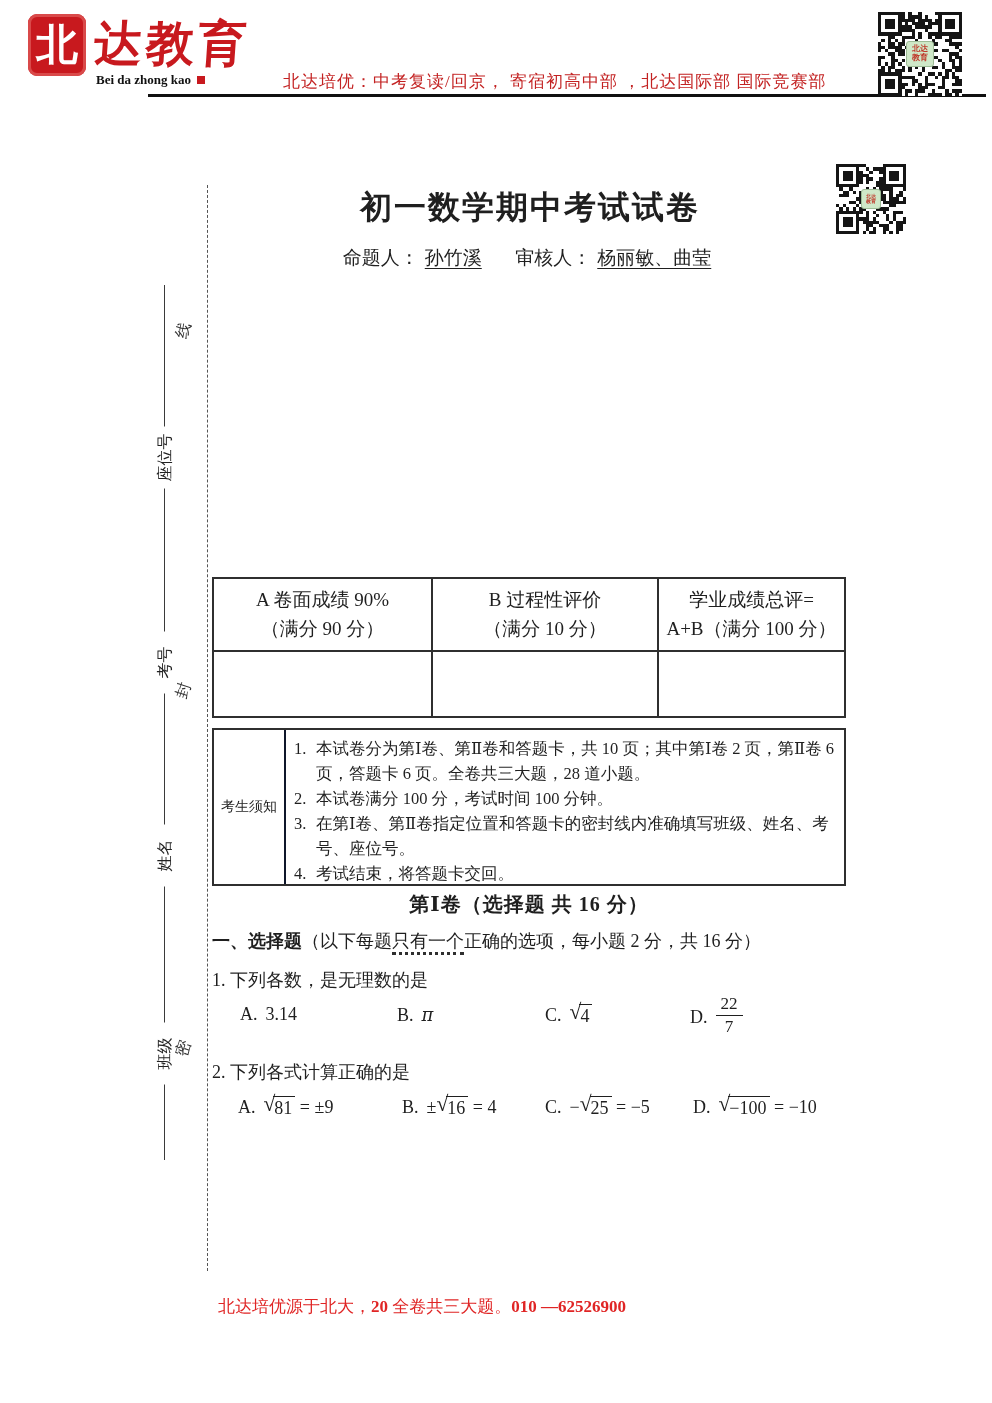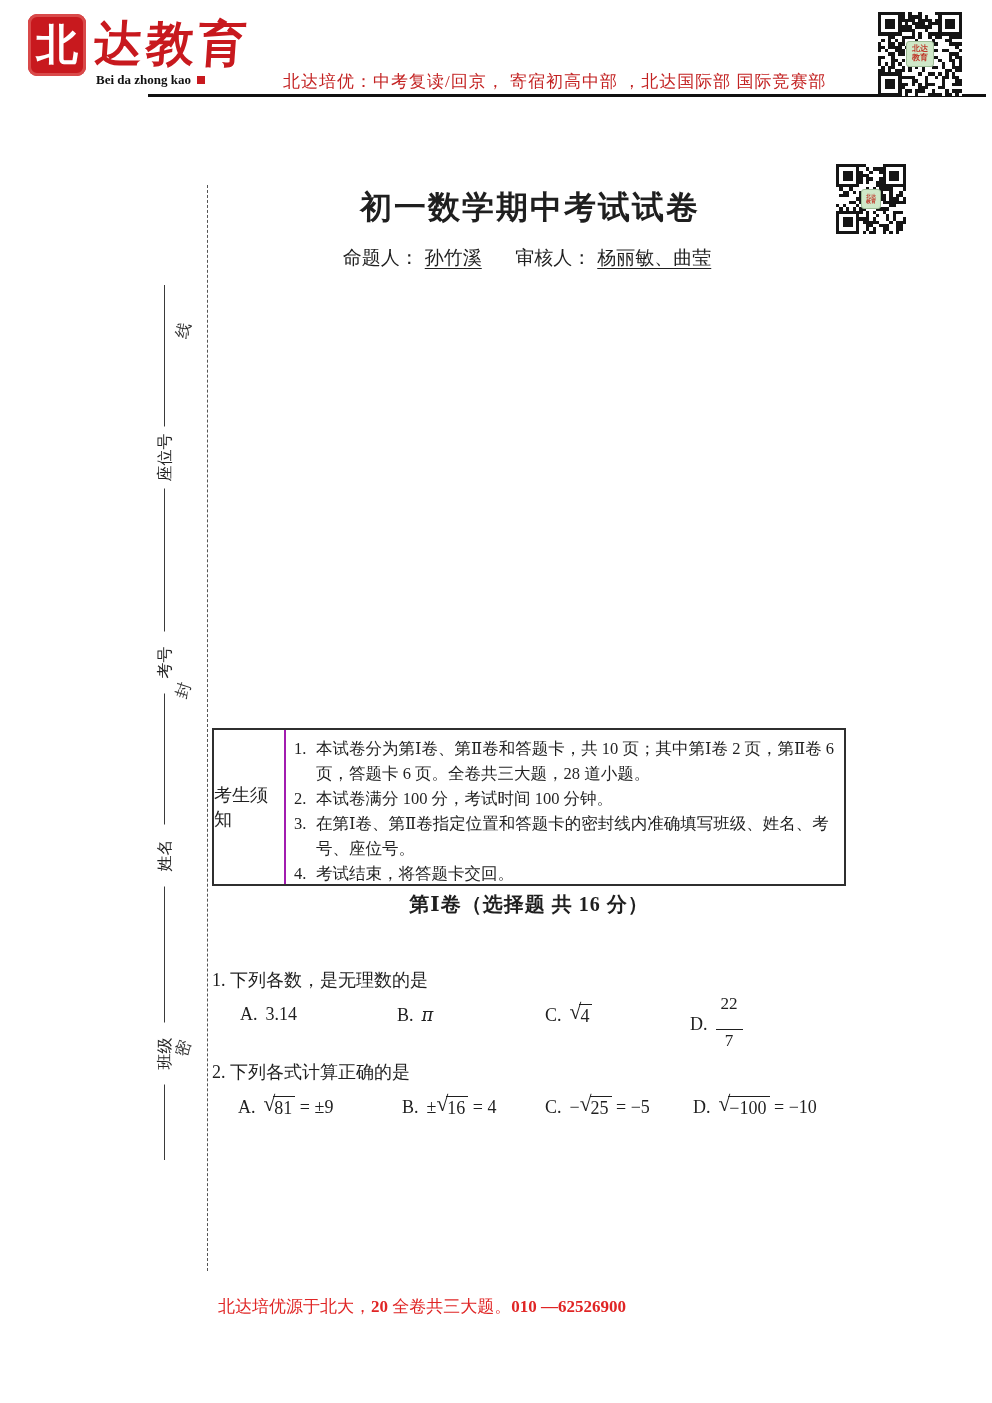--- a/index.html
+++ b/index.html
@@ -50,22 +50,22 @@
   .goals-body .indent2{padding-left:84px;}
 
   
   .score-table{position:absolute;left:212px;top:577px;width:634px;border-collapse:collapse;table-layout:fixed;}
   .score-table td{border:2px solid #2f2f2f;text-align:center;font-size:19px;line-height:1.55;padding:6px 2px;}
   .score-table .blank td{height:52px;}
 
   
   .notice-box{position:absolute;left:212px;top:728px;width:634px;height:158px;border:2px solid #2f2f2f;
               box-sizing:border-box;display:flex;}
-  .notice-label{width:70px;border-right:2px solid #a21caf;display:flex;align-items:center;justify-content:center;
-                font-size:18px;writing-mode:horizontal-tb;font-family:Liberation Serif, serif;}
+  .notice-label{width:70px;border-right:2px solid #0f172a;display:flex;align-items:center;justify-content:center;
+                font-size:14px;writing-mode:horizontal-tb;font-family:Liberation Serif, serif;}
   .notice-items{flex:1;padding:6px 8px 0 8px;font-size:16.5px;line-height:25px;}
   .notice-item{display:flex;}
   .notice-item .no{width:22px;flex:none;}
   .notice-item .tx{flex:1;}
 
   
   .sec-heading{position:absolute;left:212px;top:891px;width:634px;text-align:center;
                font-size:20px;font-weight:bold;letter-spacing:1px;}
   .instruction{position:absolute;left:212px;top:929px;font-size:18px;white-space:nowrap;}
   .instruction b{font-weight:bold;}
@@ -75,21 +75,21 @@
   .opt{position:absolute;top:0;white-space:nowrap;}
   .opt .lab{margin-right:8px;}
   .pi{font-style:italic;font-family:"DejaVu Serif",serif;}
 
   
   .sqrt{display:inline-flex;align-items:flex-start;}
   .sqrt .sign{font-size:1.2em;line-height:1;transform:translateY(-2px);}
   .sqrt .val{border-top:1.7px solid currentColor;line-height:1.2;padding:1px 3px 0 1px;margin-left:-2px;}
   .frac{display:inline-flex;flex-direction:column;align-items:center;font-size:0.95em;line-height:1.15;
         vertical-align:middle;transform:translateY(-2px);}
-  .frac .num{padding:0 5px 15px;border-bottom:1.7px solid currentColor;}
+  .frac .num{padding:0 5px 1px;border-bottom:1.7px solid currentColor;}
   .frac .den{padding-top:1px;}
 
   
   .page-footer{position:absolute;left:212px;top:1186px;width:634px;text-align:center;
                font-size:13px;font-weight:bold;letter-spacing:1px;color:#1c1c1c;}
   .bottom-red{position:absolute;left:218px;top:1295px;font-size:17px;color:#e02525;white-space:nowrap;}
   .bottom-red b{font-weight:bold;}
 </style>
 </head>
 <body>
@@ -699,20 +699,43 @@
       <i style="grid-row:21;grid-column:7;"></i>
       <i style="grid-row:21;grid-column:9;"></i>
       <i style="grid-row:21;grid-column:11;"></i>
       <i style="grid-row:21;grid-column:12;"></i>
       <i style="grid-row:21;grid-column:15;"></i>
       <i style="grid-row:21;grid-column:17;"></i>
       <i style="grid-row:21;grid-column:19;"></i>
     </div>
 
 
+  <table class="score-table">
+    <tbody>
+        <tr>
+      <td style="width:213px;">
+        <div>A 卷面成绩 90%</div>
+            <div>（满分 90 分）</div>
+      </td>
+      <td style="width:220px;">
+        <div>B 过程性评价</div>
+            <div>（满分 10 分）</div>
+      </td>
+      <td>
+        <div>学业成绩总评=</div>
+            <div>A+B（满分 100 分）</div>
+      </td>
+    </tr>
+    <tr class="blank">
+      <td></td>
+      <td></td>
+      <td></td>
+    </tr>
+  </tbody>
+    </table>
 
   <div class="notice-box">
     <div class="notice-label">考生须知</div>
     <div class="notice-items">
       <div class="notice-item">
         <span class="no">1.</span>
           <span class="tx">本试卷分为第Ⅰ卷、第Ⅱ卷和答题卡，共 10 页；其中第Ⅰ卷 2 页，第Ⅱ卷 6 页，答题卡 6 页。全卷共三大题，28 道小题。</span>
       </div>
       <div class="notice-item">
         <span class="no">2.</span>
@@ -724,20 +747,23 @@
       </div>
       <div class="notice-item">
         <span class="no">4.</span>
           <span class="tx">考试结束，将答题卡交回。</span>
       </div>
     </div>
   </div>
 
   <div class="sec-heading">第Ⅰ卷（选择题 共 16 分）</div>
 
+  <div class="instruction">
+    <b>一、选择题</b><span>（以下每题</span><span class="emph">只有一个</span><span>正确的选项，每小题 2 分，共 16 分）</span>
+  </div>
 
   <div class="question" style="top:968px;">1. 下列各数，是无理数的是</div>
 
   <div class="q-options" style="top:1004px;">
     <span class="opt" style="left:28px;">
       <span class="lab">A.</span><span>3.14</span>
     </span>
     <span class="opt" style="left:185px;">
       <span class="lab">B.</span><span class="pi">π</span>
     </span>

